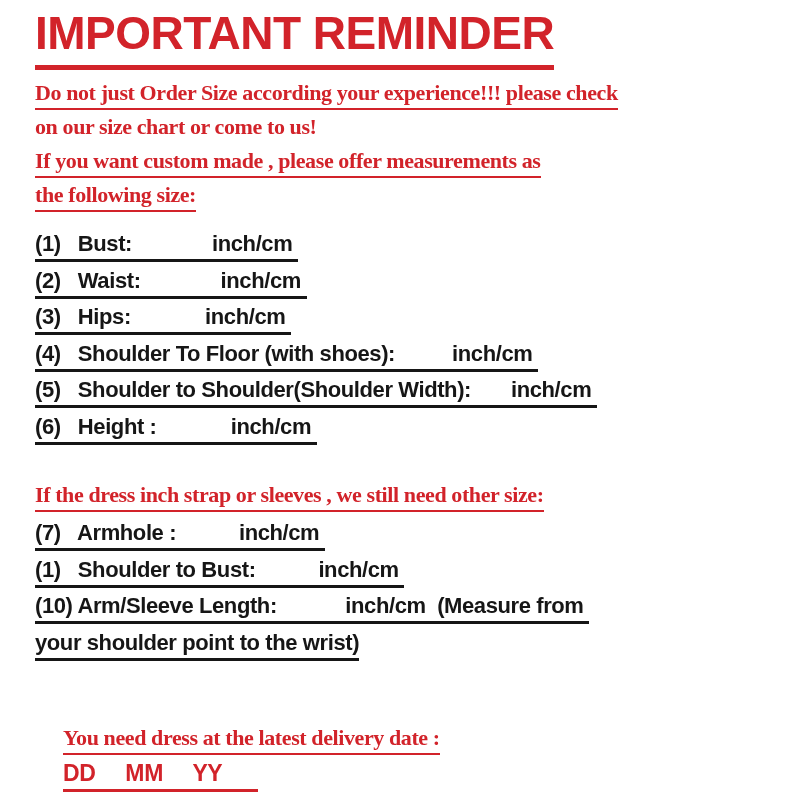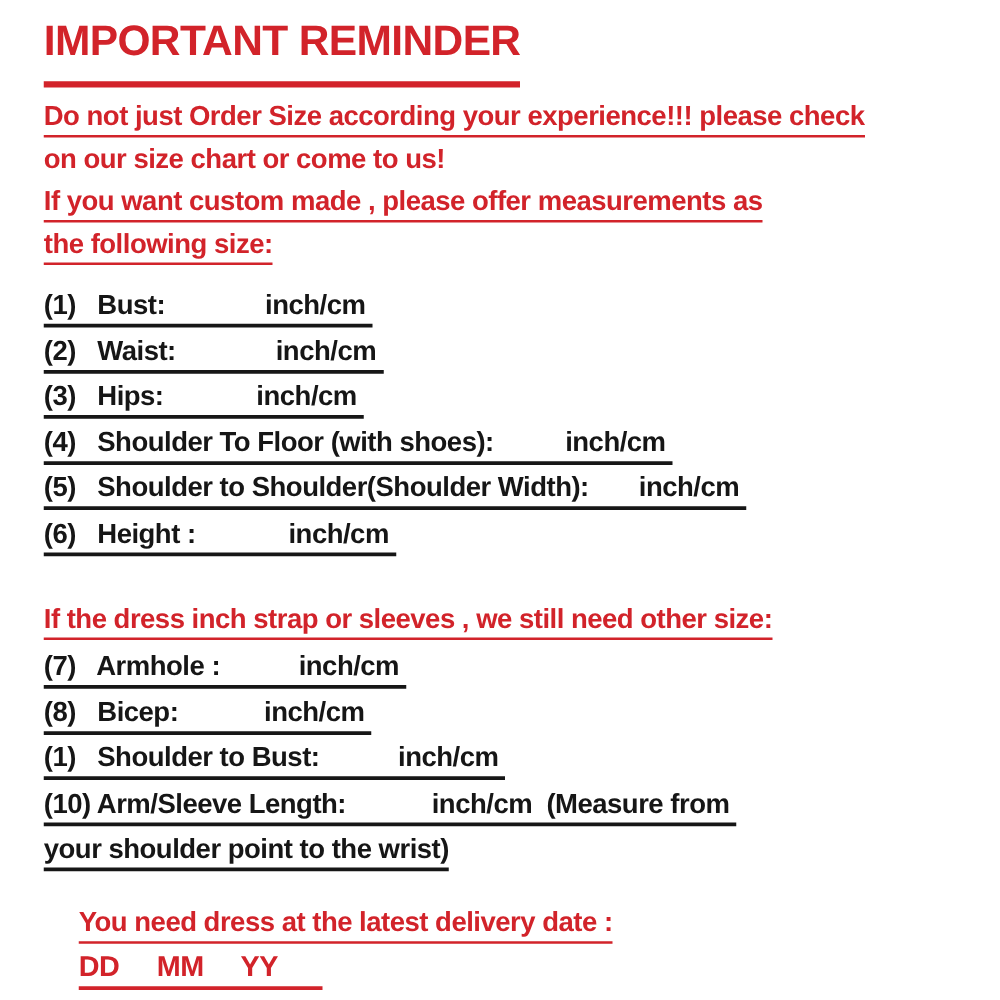--- a/index.html
+++ b/index.html
@@ -8,34 +8,34 @@
     width: 800px; height: 800px; overflow: hidden; position: relative;
     font-family: "Liberation Sans", sans-serif;
     font-weight: 700;
     color: var(--ink);
   }
   .page { position: absolute; inset: 0; }
 
   
   .title {
     position: absolute; left: 35px; top: 10px; margin: 0;
-    font-size: 34px; line-height: 46px; letter-spacing: -0.5px;
+    font-size: 46px; line-height: 46px; letter-spacing: -0.5px;
     color: var(--red); font-weight: 700;
   }
   .title-text {
     display: inline-block;
     padding-bottom: 9px;
     border-bottom: 5px solid var(--red);
     white-space: pre;
   }
 
   
   .intro { position: absolute; left: 35px; top: 79px; }
   .iln { height: 34px; font-size: 22px; line-height: 27px; letter-spacing: -0.4px; }
-  .red { color: var(--red); white-space: pre; }
+  .red { color: var(--red); white-space: pre; font-family: Liberation Serif, serif; }
   .u {
     display: inline-block;
     padding-bottom: 2px;
     border-bottom: 2.5px solid var(--red);
   }
 
   
   .list1 { position: absolute; left: 35px; top: 230px; }
   .row { height: 36.5px; font-size: 22px; line-height: 27px; letter-spacing: -0.4px; }
   .m {
@@ -75,21 +75,20 @@
     <div class="row"><span class="m">(3)   Hips:             inch/cm </span></div>
     <div class="row"><span class="m">(4)   Shoulder To Floor (with shoes):          inch/cm </span></div>
     <div class="row"><span class="m">(5)   Shoulder to Shoulder(Shoulder Width):       inch/cm </span></div>
     <div class="row"><span class="m">(6)   Height :             inch/cm </span></div>
   </div>
 
   <div class="strap">
     <div class="iln"><span class="red u">If the dress inch strap or sleeves , we still need other size:</span></div>
     <div class="list2">
       <div class="row"><span class="m">(7)   Armhole :           inch/cm </span></div>
-      <div class="row"><span class="m">(8)   Bicep:            inch/cm </span></div>
       <div class="row"><span class="m">(1)   Shoulder to Bust:           inch/cm </span></div>
       <div class="row"><span class="m">(10) Arm/Sleeve Length:            inch/cm  (Measure from </span></div>
       <div class="row"><span class="m">your shoulder point to the wrist)</span></div>
     </div>
   </div>
 
   <div class="delivery">
     <div class="iln"><span class="red u">You need dress at the latest delivery date :</span></div>
     <div class="date-row"><span class="m-red">DD     MM     YY      </span></div>
   </div>

